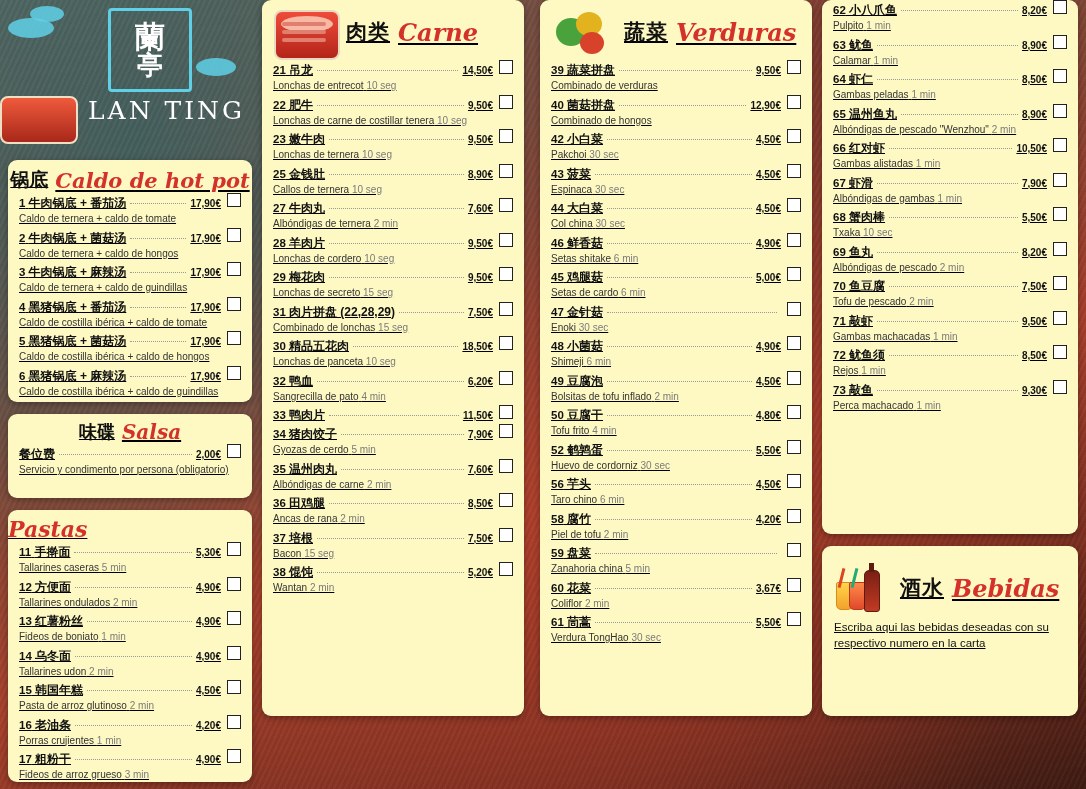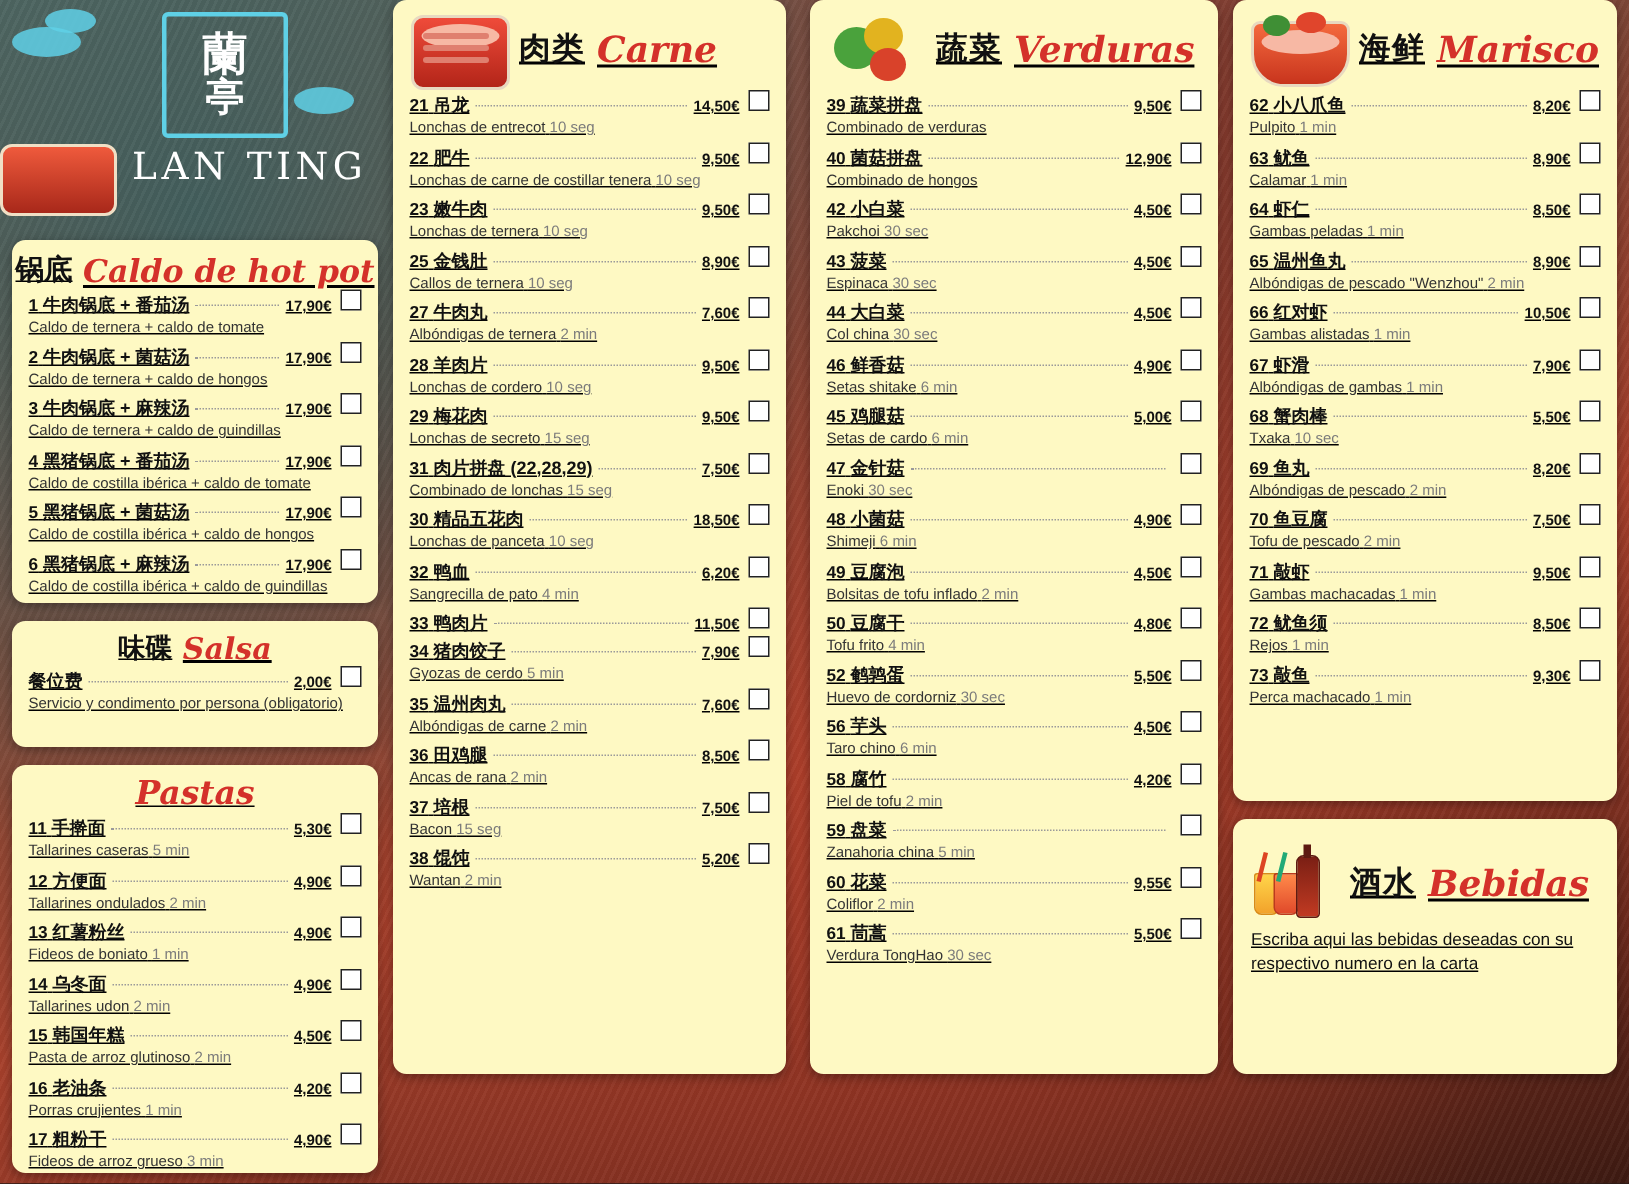--- a/index.html
+++ b/index.html
@@ -63,21 +63,21 @@
   #notes{left:262px;top:726px;width:550px;height:58px;background:transparent;box-shadow:none;}
   #mesa{left:822px;top:726px;width:256px;height:58px;background:transparent;box-shadow:none;}
 
   .ttl-red{color:#d4312a;font-weight:bold;font-family:"DejaVu Serif",serif;font-style:italic;}
   .caldo-h{display:flex;align-items:center;gap:7px;justify-content:center;padding-top:7px;}
   .caldo-h .cn{font-size:19px;font-weight:bold;color:#111;}
   .caldo-h .es{font-size:21px;}
   .salsa-h{display:flex;align-items:center;gap:7px;justify-content:center;padding-top:6px;}
   .salsa-h .cn{font-size:18px;font-weight:bold;color:#111;}
   .salsa-h .es{font-size:20px;}
-  .pastas-h{text-align:center;padding-top:6px;}
+  .pastas-h{text-align:left;padding-top:6px;}
   .pastas-h .es{font-size:21px;}
 
   .notes{color:#fff;font-size:13.5px;font-weight:bold;line-height:1.5;text-shadow:0 1px 2px rgba(0,0,0,.6);}
   .mesa-line{color:#fff;font-size:13px;font-weight:bold;display:flex;align-items:flex-end;gap:6px;text-shadow:0 1px 2px rgba(0,0,0,.6);}
   .mesa-line .blank{display:inline-block;border-bottom:1px solid #fff;width:78px;height:13px;}
 
   
   .food{position:absolute;border-radius:50%;}
   .bowl{position:absolute;left:2px;top:4px;width:62px;height:44px;border-radius:6px 6px 22px 22px;
     background:linear-gradient(#ef4b3a,#b32519);border:2px solid #e8d9c0;}
@@ -470,44 +470,35 @@
       <div class="row">
         <span class="nm"><b>59</b> <span class="cn">盘菜</span></span>
         <span class="dots"></span>
         <span class="pr"></span>
         <span class="box"></span>
       </div>
       <div class="sub"><span>Zanahoria china</span> <span class="t">5 min</span></div>
       <div class="row">
         <span class="nm"><b>60</b> <span class="cn">花菜</span></span>
         <span class="dots"></span>
-        <span class="pr">9,55€</span>
+        <span class="pr">3,67€</span>
         <span class="box"></span>
       </div>
       <div class="sub"><span>Coliflor</span> <span class="t">2 min</span></div>
       <div class="row">
         <span class="nm"><b>61</b> <span class="cn">茼蒿</span></span>
         <span class="dots"></span>
         <span class="pr">5,50€</span>
         <span class="box"></span>
       </div>
       <div class="sub"><span>Verdura TongHao</span> <span class="t">30 sec</span></div>
     </div>
 </div>
 
 <div class="card" id="marisco">
-  <div class="hdr">
-    <div class="hdr-img">
-      <div class="bowl" style="background:linear-gradient(#f46a3e,#c8341d);height:40px;top:8px;"></div>
-      <div class="food" style="left:10px;top:4px;width:18px;height:14px;background:#3f8f35;"></div>
-      <div class="food" style="left:32px;top:2px;width:20px;height:14px;background:#e0452c;"></div>
-    </div>
-    <span class="cn">海鲜</span>
-    <span class="es">Marisco</span>
-  </div>
   <div id="marisco-list">
       <div class="row">
         <span class="nm"><b>62</b> <span class="cn">小八爪鱼</span></span>
         <span class="dots"></span>
         <span class="pr">8,20€</span>
         <span class="box"></span>
       </div>
       <div class="sub"><span>Pulpito</span> <span class="t">1 min</span></div>
       <div class="row">
         <span class="nm"><b>63</b> <span class="cn">鱿鱼</span></span>

